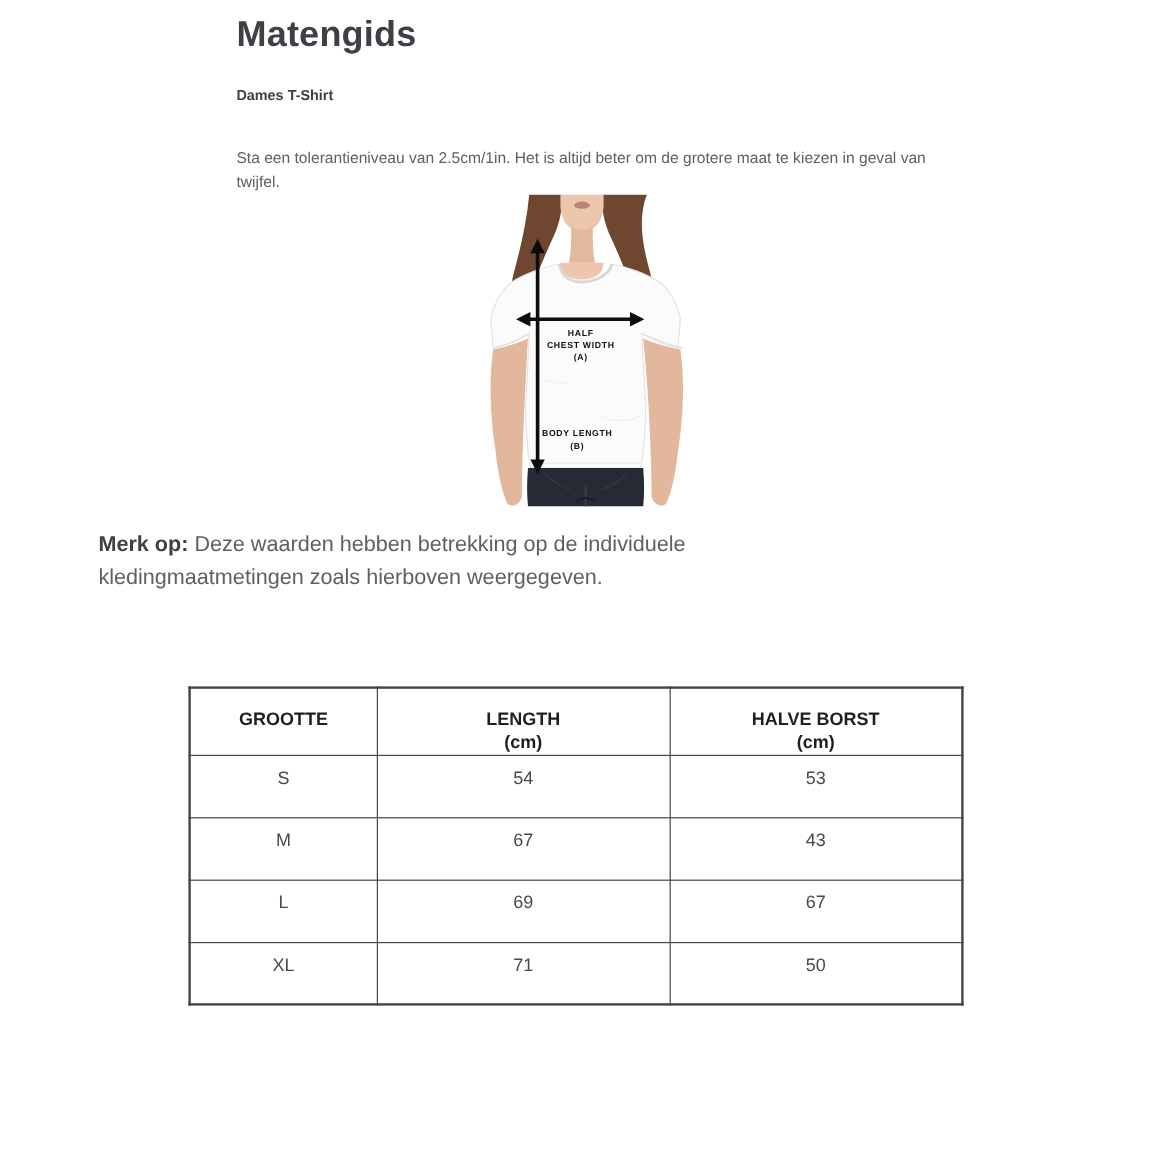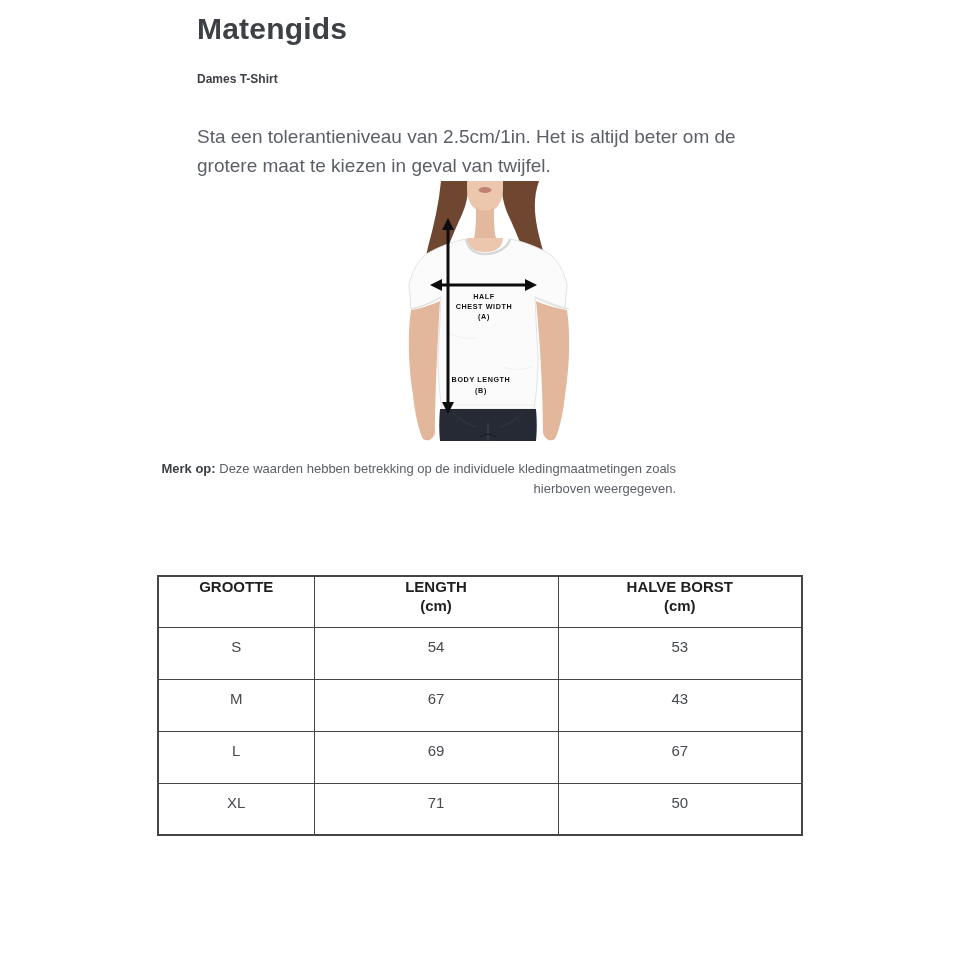--- a/index.html
+++ b/index.html
@@ -17,53 +17,52 @@
     color: #3d4045; letter-spacing: 0.2px;
   }
   .product-title {
     margin: 26px 0 0 197px;
     font-size: 12px; font-weight: 700;
     color: #3d4045;
   }
   .intro {
     margin: 36px 0 0 197px;
     max-width: 585px;
-    font-size: 19px; line-height: 1.55;
+    font-size: 13px; line-height: 1.55;
     color: #5b5f66;
   }
   .figure-wrap {
     margin-top: 0px;
     height: 260px;
     display: flex; justify-content: center;
     position: relative; left: 10px;
   }
   .note {
-    margin: 18px 0 0 116px;
+    margin: 18px 0 0 82px;
     max-width: 560px;
-    font-size: 13px; line-height: 1.55;
+    font-size: 18px; line-height: 1.55;
     color: #5b5f66;
-    text-align: right;
   }
   .note .note-label { font-weight: 700; color: #3d4045; }
 
   table.size-table {
     margin: 76px auto 0;
     width: 644px;
     border-collapse: collapse;
     border: 2px solid #454545;
     table-layout: fixed;
   }
   table.size-table th, table.size-table td {
     border: 1.5px solid #454545;
     text-align: center;
     vertical-align: top;
     font-size: 15px;
   }
   table.size-table th {
-    height: 51px; padding-top: 1px;
+    height: 51px; padding-top: 17px;
     font-weight: 700; color: #1f1f1f;
     line-height: 1.25;
   }
   table.size-table td {
     height: 52px; padding-top: 10px;
     font-weight: 400; color: #46494d;
   }
   svg text.measure-label {
     font-family: "Liberation Sans", sans-serif;
     font-size: 7.2px; font-weight: 700;

